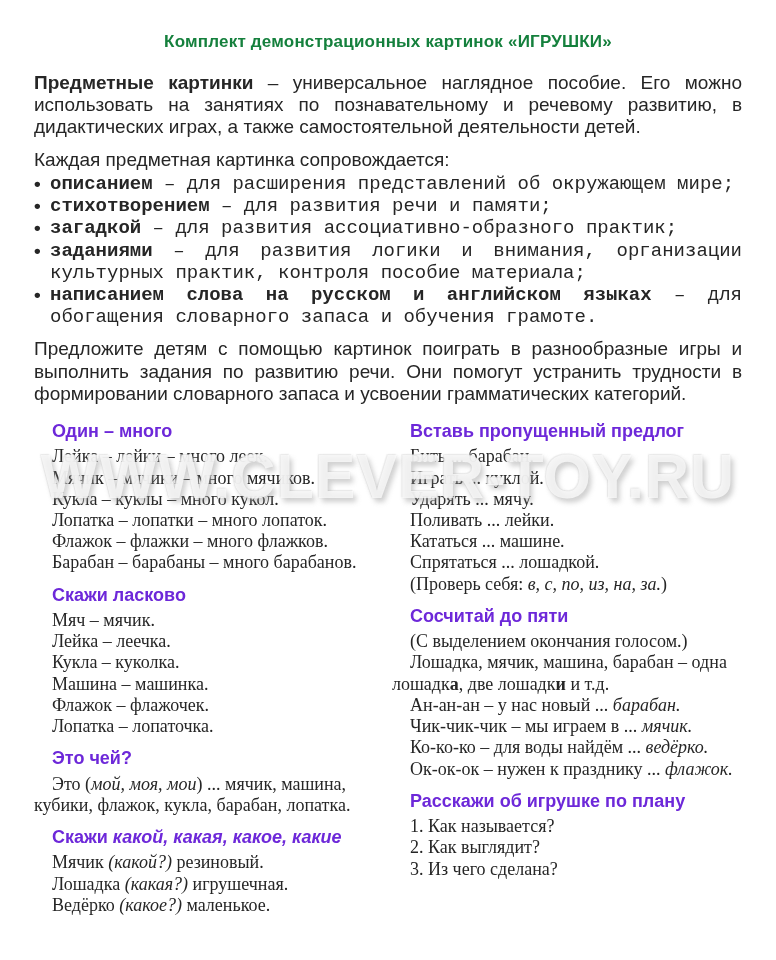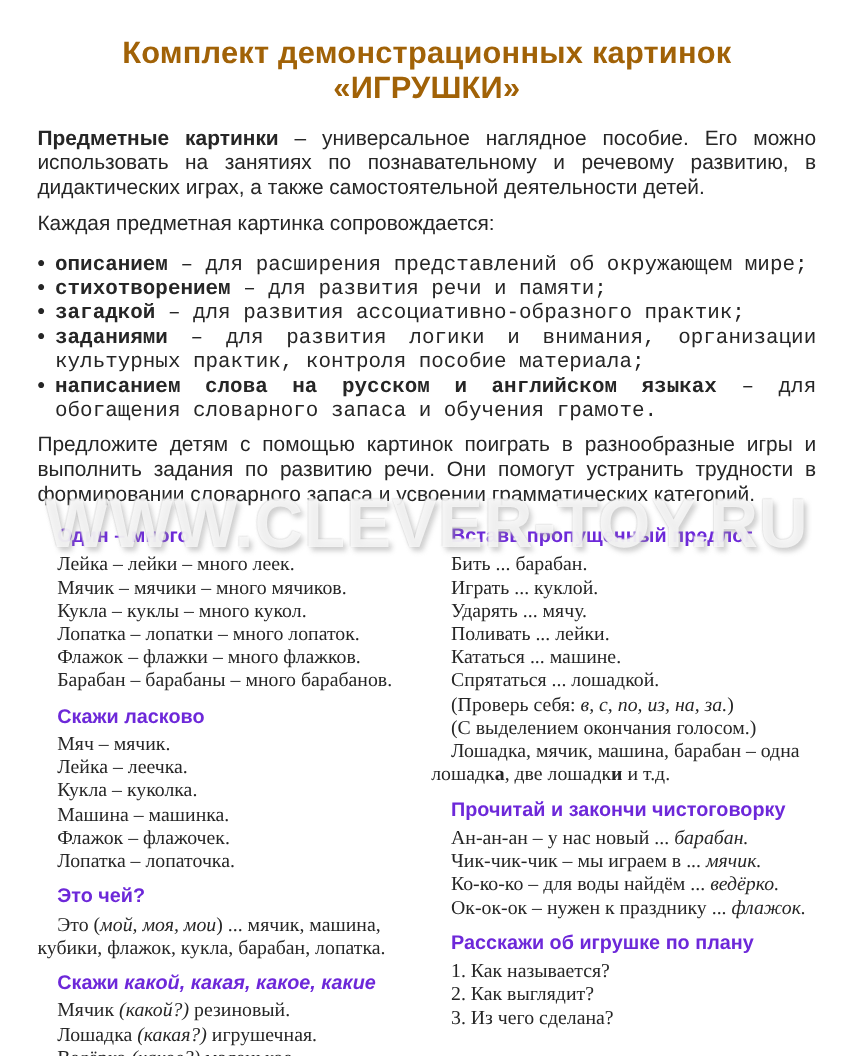--- a/index.html
+++ b/index.html
@@ -7,25 +7,25 @@
     width: 776px; height: 960px;
     background: #ffffff;
     color: #262626;
     font-family: "Liberation Sans", "DejaVu Sans", sans-serif;
     overflow: hidden;
     position: relative;
   }
   .page { padding: 20px 34px 0 34px; position: relative; z-index: 2; }
   .page-title {
     text-align: center;
-    font-size: 28px;
+    font-size: 17px;
     font-weight: bold;
     margin: 12px 0 20px 0;
     letter-spacing: 0.2px;
-    color: #a16207;
+    color: #15803d;
   }
   .para {
     font-size: 19px;
     line-height: 1.17;
     margin: 0 0 10px 0;
   }
   .justify { text-align: justify; }
   .bullets { margin: 0 0 10px 0; }
   .bullet-item { display: flex; font-size: 19px; line-height: 1.17; }
   .bullet-item .dot { width: 16px; flex: 0 0 16px; font-weight: bold; }
@@ -66,21 +66,21 @@
 </head>
 <body>
 
 <div class="watermark">WWW.CLEVER-TOY.RU</div>
 
 <div class="page">
   <h1 class="page-title">Комплект демонстрационных картинок «ИГРУШКИ»</h1>
 
   <p class="para justify"><span class="b">Предметные картинки</span><span> – универсальное наглядное пособие. Его можно использовать на занятиях по познавательному и речевому развитию, в дидактических играх, а также самостоятельной деятельности детей.</span></p>
 
-  <p class="para" style="margin-bottom:14px;">Каждая предметная картинка сопровождается:</p>
+  <p class="para" style="margin-bottom:2px;">Каждая предметная картинка сопровождается:</p>
 
   <div class="bullets">
       <div class="bullet-item">
         <span class="dot">•</span>
         <span class="bullet-body"><span class="b">описанием</span><span> – для расширения представлений об окружающем мире;</span></span>
       </div>
       <div class="bullet-item">
         <span class="dot">•</span>
         <span class="bullet-body"><span class="b">стихотворением</span><span> – для развития речи и памяти;</span></span>
       </div>
@@ -125,23 +125,23 @@
       </div>
     <div class="col col-right">
         <div class="sec-heading"><span class="b">Вставь пропущенный предлог</span></div>
         <p class="line"><span>Бить ... барабан.</span></p>
         <p class="line"><span>Играть ... куклой.</span></p>
         <p class="line"><span>Ударять ... мячу.</span></p>
         <p class="line"><span>Поливать ... лейки.</span></p>
         <p class="line"><span>Кататься ... машине.</span></p>
         <p class="line"><span>Спрятаться ... лошадкой.</span></p>
         <p class="line"><span>(Проверь себя: </span><span class="i">в, с, по, из, на, за.</span><span>)</span></p>
+        <div class="sec-heading"><span class="b">Сосчитай до пяти</span></div>
         <p class="line"><span>(С выделением окончания голосом.)</span></p>
         <p class="line"><span>Лошадка, мячик, машина, барабан – одна лошадк</span><span class="b">а</span><span>, две лошадк</span><span class="b">и</span><span> и т.д.</span></p>
-        <div class="sec-heading"><span class="b">Прочитай и закончи чистоговорку</span></div>
         <p class="line"><span>Ан-ан-ан – у нас новый ... </span><span class="i">барабан.</span></p>
         <p class="line"><span>Чик-чик-чик – мы играем в ... </span><span class="i">мячик.</span></p>
         <p class="line"><span>Ко-ко-ко – для воды найдём ... </span><span class="i">ведёрко.</span></p>
         <p class="line"><span>Ок-ок-ок – нужен к празднику ... </span><span class="i">флажок.</span></p>
         <div class="sec-heading"><span class="b">Расскажи об игрушке по плану</span></div>
         <p class="line"><span>1. Как называется?</span></p>
         <p class="line"><span>2. Как выглядит?</span></p>
         <p class="line"><span>3. Из чего сделана?</span></p>
       </div>
   </div>

